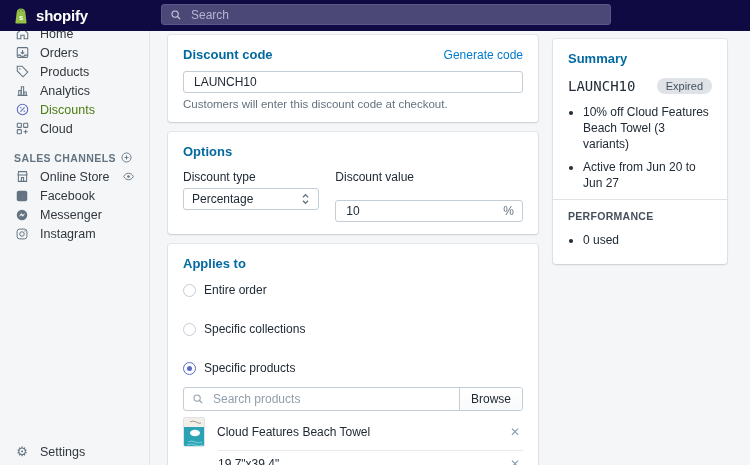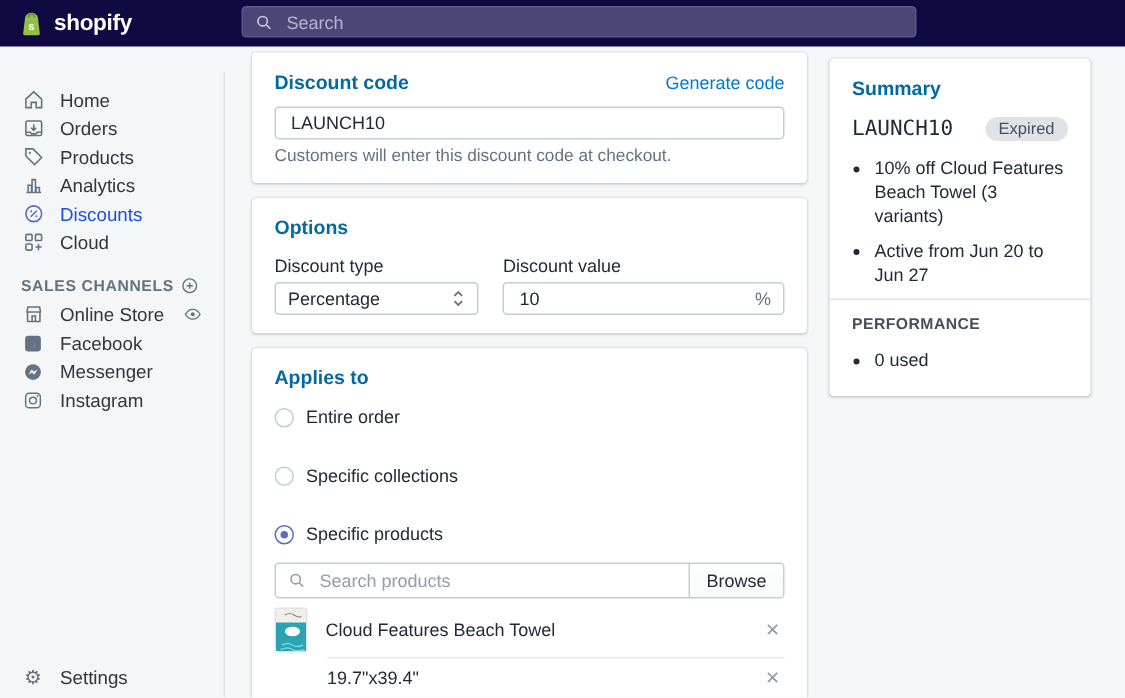--- a/index.html
+++ b/index.html
@@ -20,30 +20,30 @@
     display:flex; align-items:center; padding:0 8px; gap:7px;
   }
   .search input {
     flex:1; background:transparent; border:0; outline:none;
     color:#f0abfc; font-size:12px; font-family:"Liberation Sans",sans-serif;
   }
   .search input::placeholder { color:#b6b3cf; }
 
   
   .sidebar {
-    position:absolute; top:48px; left:0; bottom:0; width:150px;
+    position:absolute; top:15px; left:0; bottom:0; width:150px;
     background:#f4f6f8; border-right:1px solid #dfe3e8; padding-top:9px;
   }
   .nav-item {
     display:flex; align-items:center; gap:10px; height:19px; padding:0 14px;
     font-size:12.5px; font-weight:500; color:#31373d; cursor:pointer;
   }
   .nav-item .ic { width:16px; display:flex; justify-content:center; align-items:center; }
   .nav-item svg { stroke:#637381; fill:none; stroke-width:1.4; }
-  .nav-item.selected { color:#1d4ed8;align-items:center; }
+  .nav-item.selected { color:#4d7c0f;align-items:center; }
   .nav-item.selected svg { stroke:#5c6ac4; }
   .sales-header {
     margin-top:10px; height:19px; display:flex; align-items:center;
     justify-content:space-between; padding:0 16px 0 14px;
     font-size:10.5px; font-weight:700; letter-spacing:.4px; color:#637381;
   }
   .trail { margin-left:auto; display:flex; align-items:center; }
   .settings-item { position:absolute; bottom:4px; left:0; right:0; }
   .gear-glyph { font-size:13px; color:#637381; line-height:1; }
 
@@ -297,21 +297,21 @@
             <span>Percentage</span>
             <span style="display:flex;">
               <svg width="9" height="12" viewBox="0 0 10 14" style="stroke:#637381; fill:none; stroke-width:1.4;">
                   <path d="M2 5 L5 2 L8 5 M2 9 L5 12 L8 9"></path>
                 </svg>
             </span>
           </div>
         </div>
         <div class="field">
           <label>Discount value</label>
-          <div class="text-input" style="margin-top:4px;">
+          <div class="text-input" style="margin-top:16px;">
             <input value="10" style="">
             <span class="suffix">%</span>
           </div>
         </div>
       </div>
     </div>
 
     <div class="card applies-card">
       <h2 class="card-title">Applies to</h2>
 

